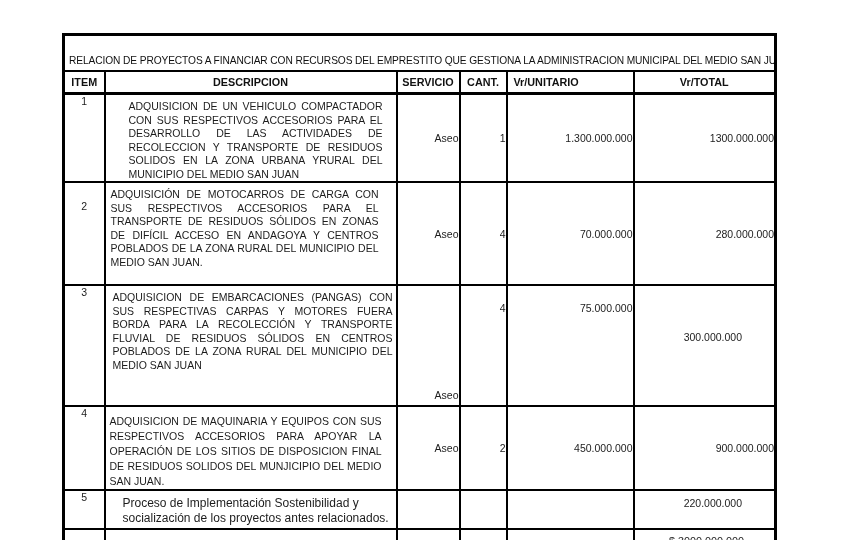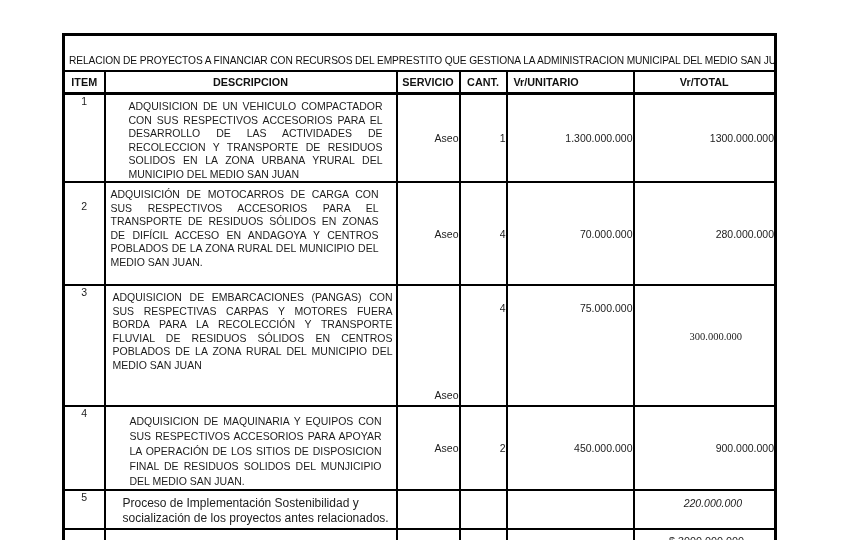--- a/index.html
+++ b/index.html
@@ -64,38 +64,38 @@
   .r2 .c-item { padding-top: 17px; }
   .c-desc {
     vertical-align: top;
     font-size: 10px;
     line-height: 13.5px;
     text-align: justify;
   }
   .r1 .c-desc { padding: 5px 13px 0 23px; }
   .r2 .c-desc { padding: 5px 17px 0 5px; margin-left: 40px; }
   .r3 .c-desc { padding: 5px 3px 0 7px; }
-  .r4 .c-desc { padding: 7px 14px 0 24px; line-height: 15px; }
+  .r4 .c-desc { padding: 7px 14px 0 4px; line-height: 15px; }
   .r5 .c-desc {
     padding: 5px 6px 0 17px;
     text-align: left;
     font-size: 12px;
     line-height: 15px;
   }
   .c-serv, .c-cant, .c-unit, .c-total {
     text-align: right;
     vertical-align: middle;
     font-size: 10.5px;
   }
   
   .r3 .c-serv { vertical-align: bottom; padding-bottom: 4px; }
   .r3 .c-cant, .r3 .c-unit { vertical-align: top; padding-top: 16px; }
-  .r3 .c-total { vertical-align: top; padding-top: 45px; text-align: right; padding-right: 32px; font-family: Liberation Serif, serif; }
+  .r3 .c-total { vertical-align: top; padding-top: 45px; text-align: right; padding-right: 32px; }
   
-  .r5 .c-total { vertical-align: top; padding-top: 6px; text-align: right; padding-right: 32px; font-style: italic; }
+  .r5 .c-total { vertical-align: top; padding-top: 6px; text-align: right; padding-right: 32px; }
   
   tr.sub-row td { height: 22px; }
   tr.sub-row .c-total {
     text-align: right;
     padding-right: 30px;
     font-size: 10.8px;
     vertical-align: middle;
   }
   
   tr.r1 td { height: 65px; }

